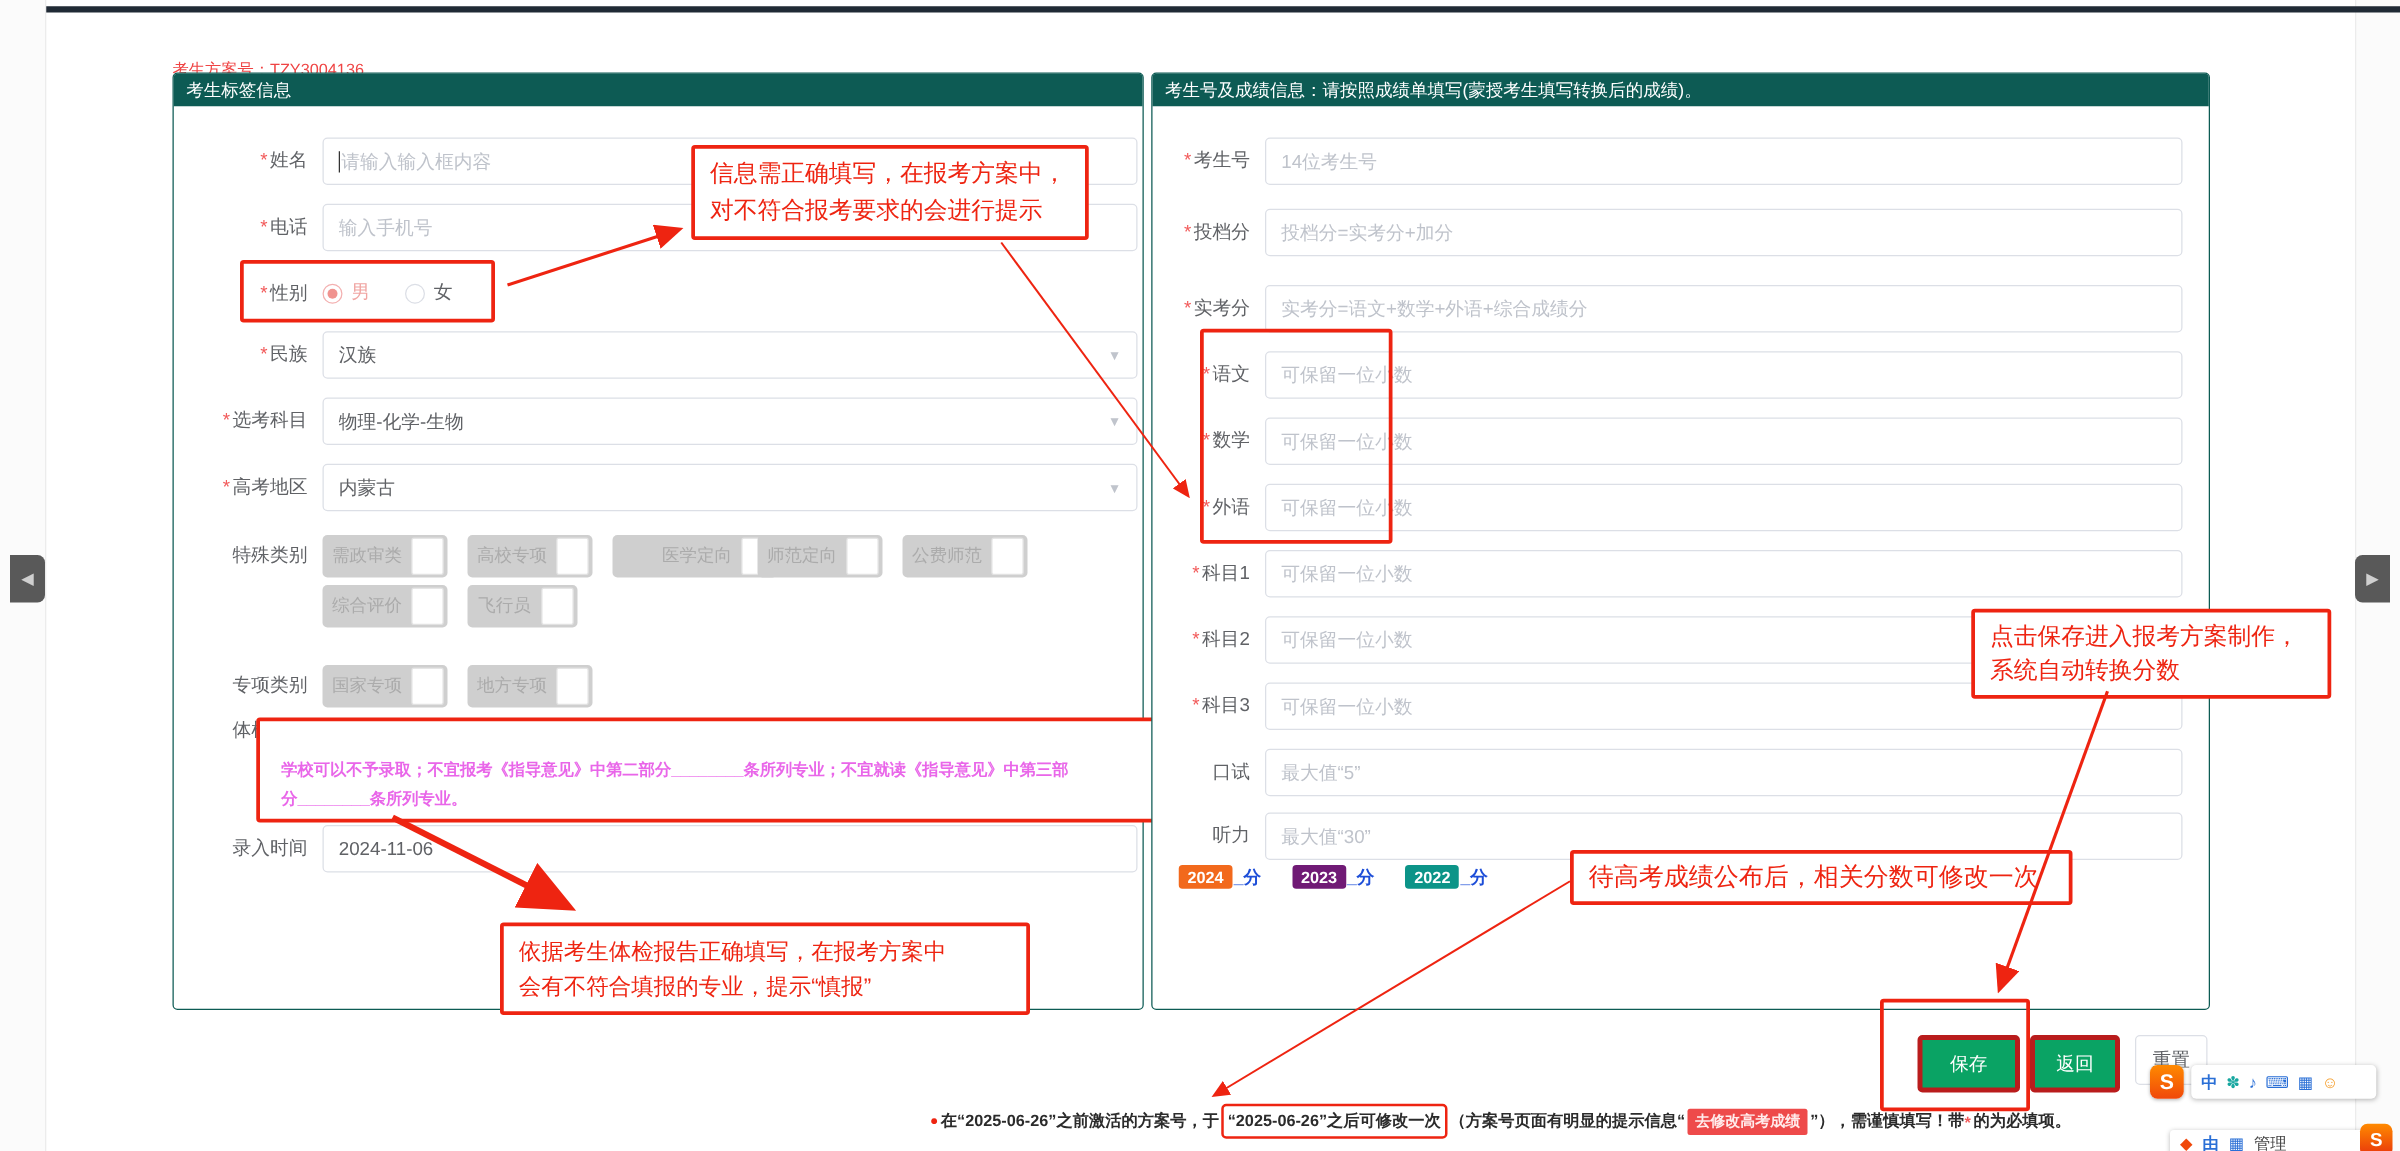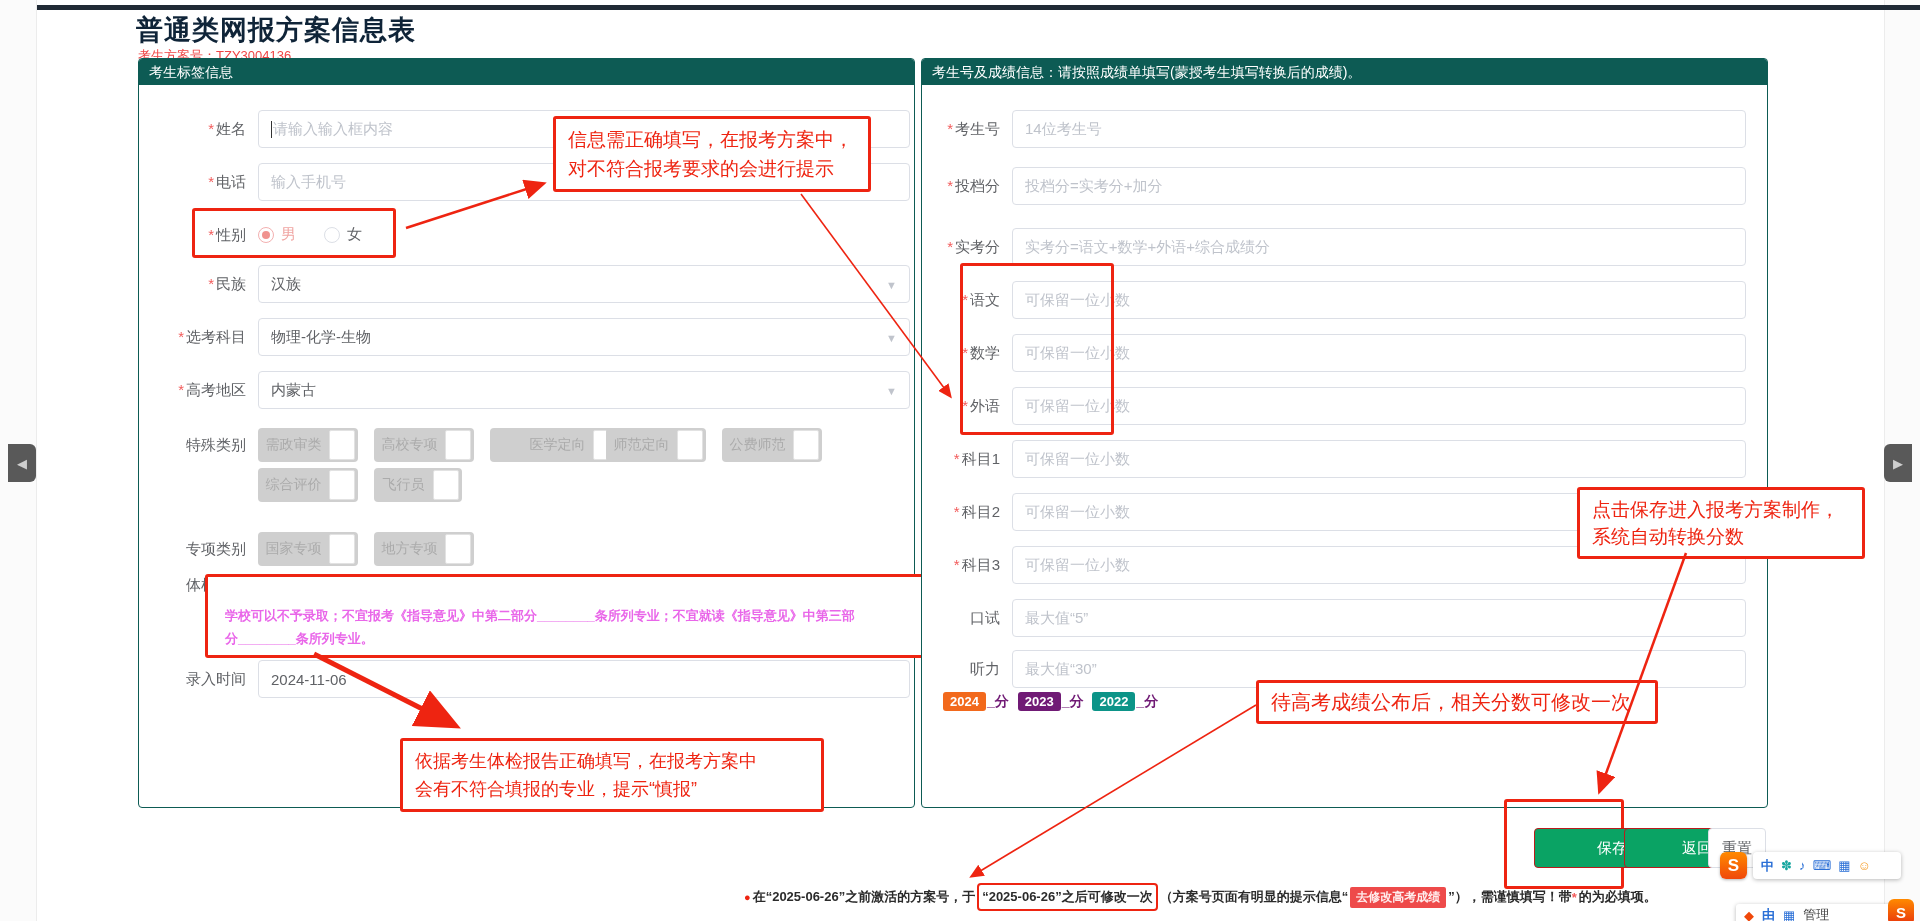--- a/index.html
+++ b/index.html
@@ -35,27 +35,27 @@
   .chip{position:absolute;height:34px;background:#cfcfcf;border-radius:4px;display:flex;align-items:center;}
   .chip-t{flex:1;text-align:center;font-size:14px;color:#ababab;}
   .chip-b{width:24px;height:28px;background:#fff;border:1px solid #e2e2e2;border-radius:2px;margin-right:3px;}
   
   .ann-box{position:absolute;border:3px solid #ee2411;border-radius:3px;}
   .ann-text{background:#fff;color:#ee2411;padding:6px 12px;}
   .ann-empty{background:transparent;}
   
   .medical-text{position:absolute;font-size:13px;font-weight:bold;color:#e966e9;line-height:24px;white-space:nowrap;}
   
-  .badge-row{position:absolute;display:flex;align-items:center;gap:9px;}
+  .badge-row{position:absolute;display:flex;align-items:center;gap:25px;}
   .badge-unit{display:flex;align-items:center;}
   .badge{display:inline-block;padding:2px 7px;border-radius:3px;color:#fff;font-size:13px;font-weight:bold;}
-  .badge-sfx{font-size:14px;color:#701a75;font-weight:bold;margin-left:1px;}
+  .badge-sfx{font-size:14px;color:#1d4ed8;font-weight:bold;margin-left:1px;}
   
   .btn{position:absolute;height:38px;border-radius:4px;font-size:15px;display:flex;align-items:center;justify-content:center;cursor:pointer;}
-  .btn-green{background:#0aa364;color:#fff;border:1px solid #b91c1c;padding-left:40px;}
+  .btn-green{background:#0aa364;color:#fff;border:4px solid #b91c1c;}
   .btn-plain{background:#fff;color:#606266;border:1px solid #dcdfe6;}
   
   .footer-note{position:absolute;left:744px;top:883px;display:flex;align-items:center;font-size:13px;font-weight:bold;color:#2b2b2b;white-space:nowrap;}
   .footer-note .bullet{color:#ee2411;margin-right:2px;font-size:11px;}
   .footer-boxed{border:2px solid #ee2411;border-radius:4px;padding:3px 3px;margin:0 2px;}
   .footer-chip{background:#ee4a4a;color:#ffecec;font-size:12px;padding:2px 6px;border-radius:2px;margin:0 2px;}
   
   .nav-btn{position:absolute;width:28px;height:38px;background:#595959;color:#cfcfcf;font-size:13px;
            display:flex;align-items:center;justify-content:center;cursor:pointer;}
   .nav-left{left:8px;top:444px;border-radius:0 6px 6px 0;}
@@ -85,21 +85,20 @@
   svg.arrows{position:absolute;left:0;top:0;pointer-events:none;}
 </style>
 </head>
 <body>
 
 <div id="app">
   <div class="gutter-left"></div>
   <div class="gutter-right"></div>
   <div class="topbar"></div>
 
-  <div class="page-title">普通类网报方案信息表</div>
   <div class="page-subtitle">考生方案号：TZY3004136</div>
 
   <div class="panel" style="left:138px;width:775px;height:748px;">
     <div class="panel-header">考生标签信息</div>
   </div>
 
   <div class="lbl" style="left:60px;top:110px;"><span class="star">*</span><span>姓名</span></div>
   <div class="inp" style="left:258px;top:110px;width:626px;">
       <span class="text-caret"></span>
       <span class="ph">请输入输入框内容</span>

